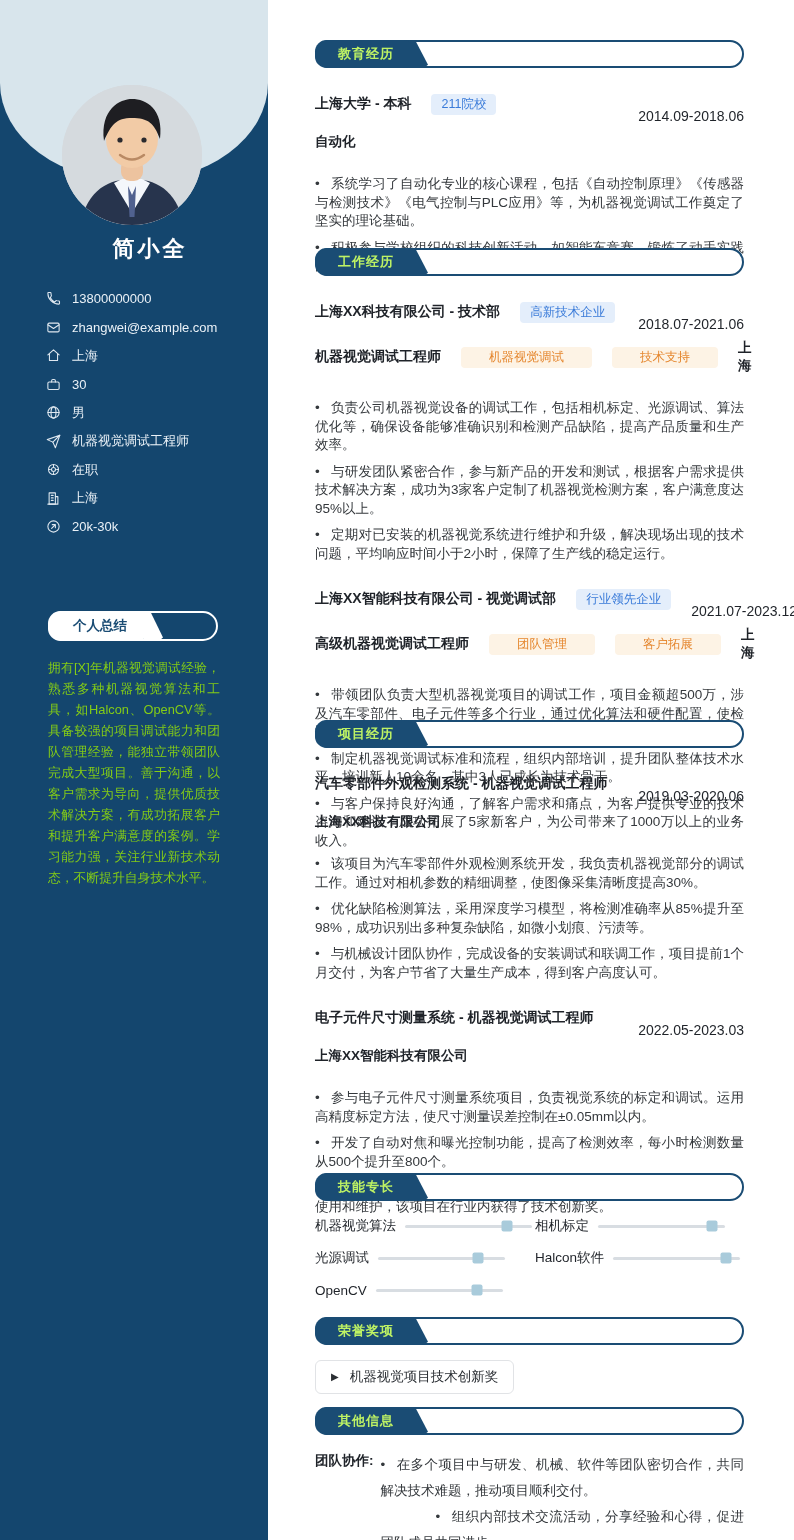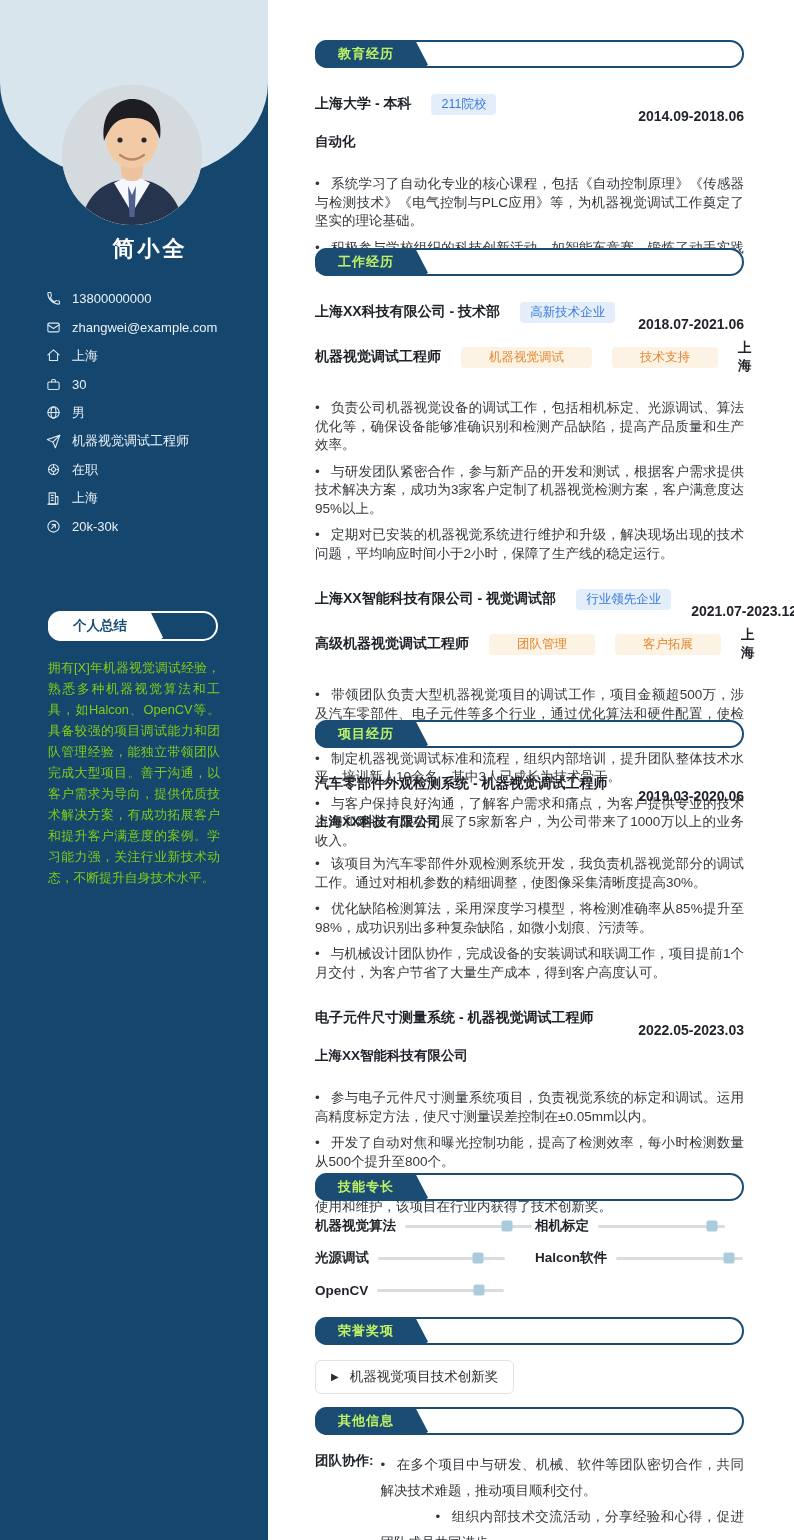--- a/index.html
+++ b/index.html
@@ -52,35 +52,35 @@
             border-radius:14px;background:#fff;}
   .sec-label{position:absolute;left:-2px;top:-2px;height:28px;width:102px;background:var(--navy);
             border-radius:14px 16px 18px 14px;color:#bef264;font-size:13px;font-weight:700;
             display:flex;align-items:center;justify-content:center;letter-spacing:1px;}
   .sec-label::after{content:"";position:absolute;right:-11px;top:0;width:19px;height:100%;
             background:var(--navy);clip-path:polygon(0 0,32% 0,100% 88%,78% 100%,0 100%);}
 
   .erow{display:flex;align-items:center;gap:20px;margin-top:16px;}
   .erow2{margin-top:7px;}
   .etitle{font-weight:700;font-size:14px;color:var(--title);white-space:nowrap;}
-  .date{margin-left:auto;font-weight:700;font-size:14px;color:var(--title);white-space:nowrap;margin-top:24px;}
+  .date{margin-left:auto;font-weight:400;font-size:14px;color:var(--title);white-space:nowrap;margin-top:24px;}
   .loc{margin-left:auto;font-weight:700;font-size:13.5px;color:var(--title);}
   .badge{font-size:12.5px;padding:2px 10px;border-radius:4px;background:var(--blue-badge-bg);
          color:var(--blue-badge-tx);white-space:nowrap;}
   .tag{font-size:12.5px;padding:2px 28px;border-radius:4px;background:var(--or-tag-bg);
        color:var(--or-tag-tx);white-space:nowrap;}
   .subtitle{margin-top:9px;font-size:13.5px;font-weight:700;color:var(--title);}
   .blist{margin-top:24px;}
   .blist p{font-size:13.5px;color:var(--txt);line-height:18.5px;margin-bottom:8px;text-align:justify;}
   .blist p::before{content:"•";margin-right:11px;}
   .job2{margin-top:13px;}
 
   .skills-grid{display:grid;grid-template-columns:220px 1fr;column-gap:0;row-gap:14px;margin-top:16px;}
   .skill{display:flex;align-items:center;height:18px;}
-  .sk-name{font-size:13.5px;font-weight:700;color:var(--title);white-space:nowrap;}
+  .sk-name{font-size:13.5px;font-weight:400;color:var(--title);white-space:nowrap;}
   .sk-track{position:relative;width:127px;height:3px;background:var(--track);margin-left:9px;border-radius:2px;}
   .sk-handle{position:absolute;top:50%;transform:translate(-50%,-50%);width:11px;height:11px;
              border-radius:2px;background:var(--handle);cursor:pointer;}
 
   .award-box{display:inline-flex;align-items:center;gap:11px;margin-top:15px;padding:7px 15px;
              border:1px solid #e1e3e6;border-radius:6px;background:#fff;font-size:13.5px;color:#2a2e33;cursor:pointer;}
   .play{font-size:10px;color:#2a2e33;line-height:1;}
 
   .team{display:flex;margin-top:17px;font-size:13.5px;color:var(--txt);}
   .team-label{font-weight:700;color:var(--title);white-space:nowrap;}

